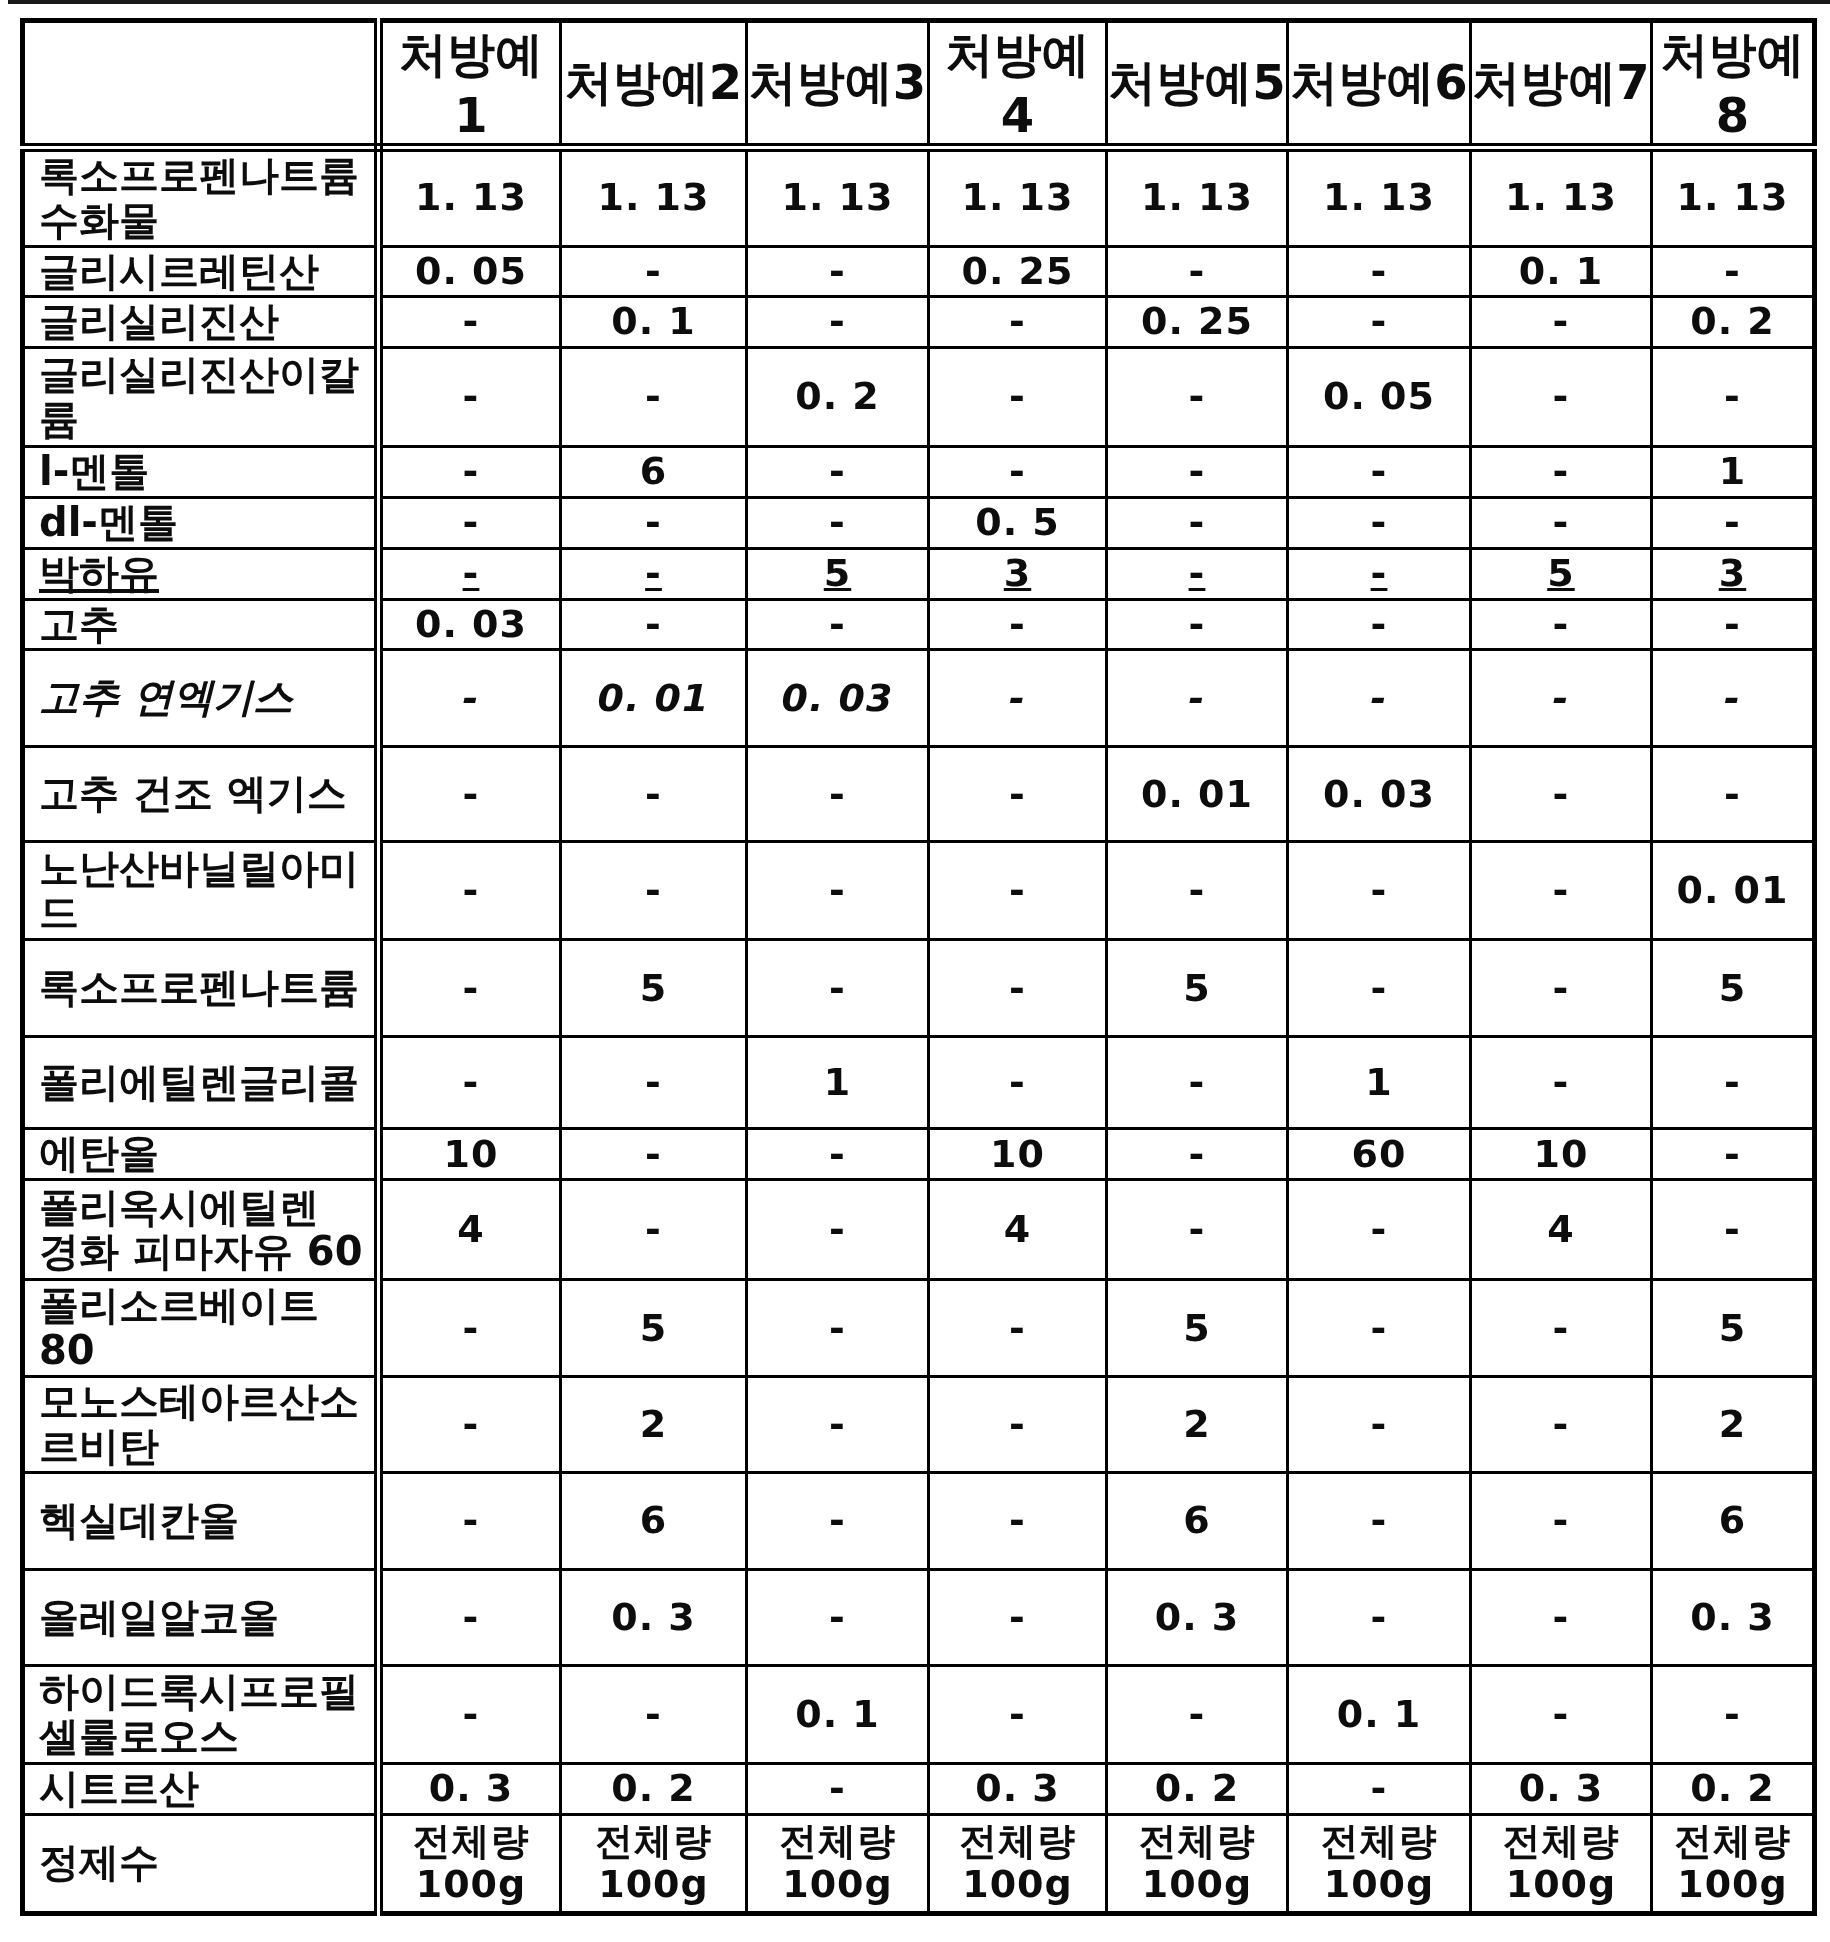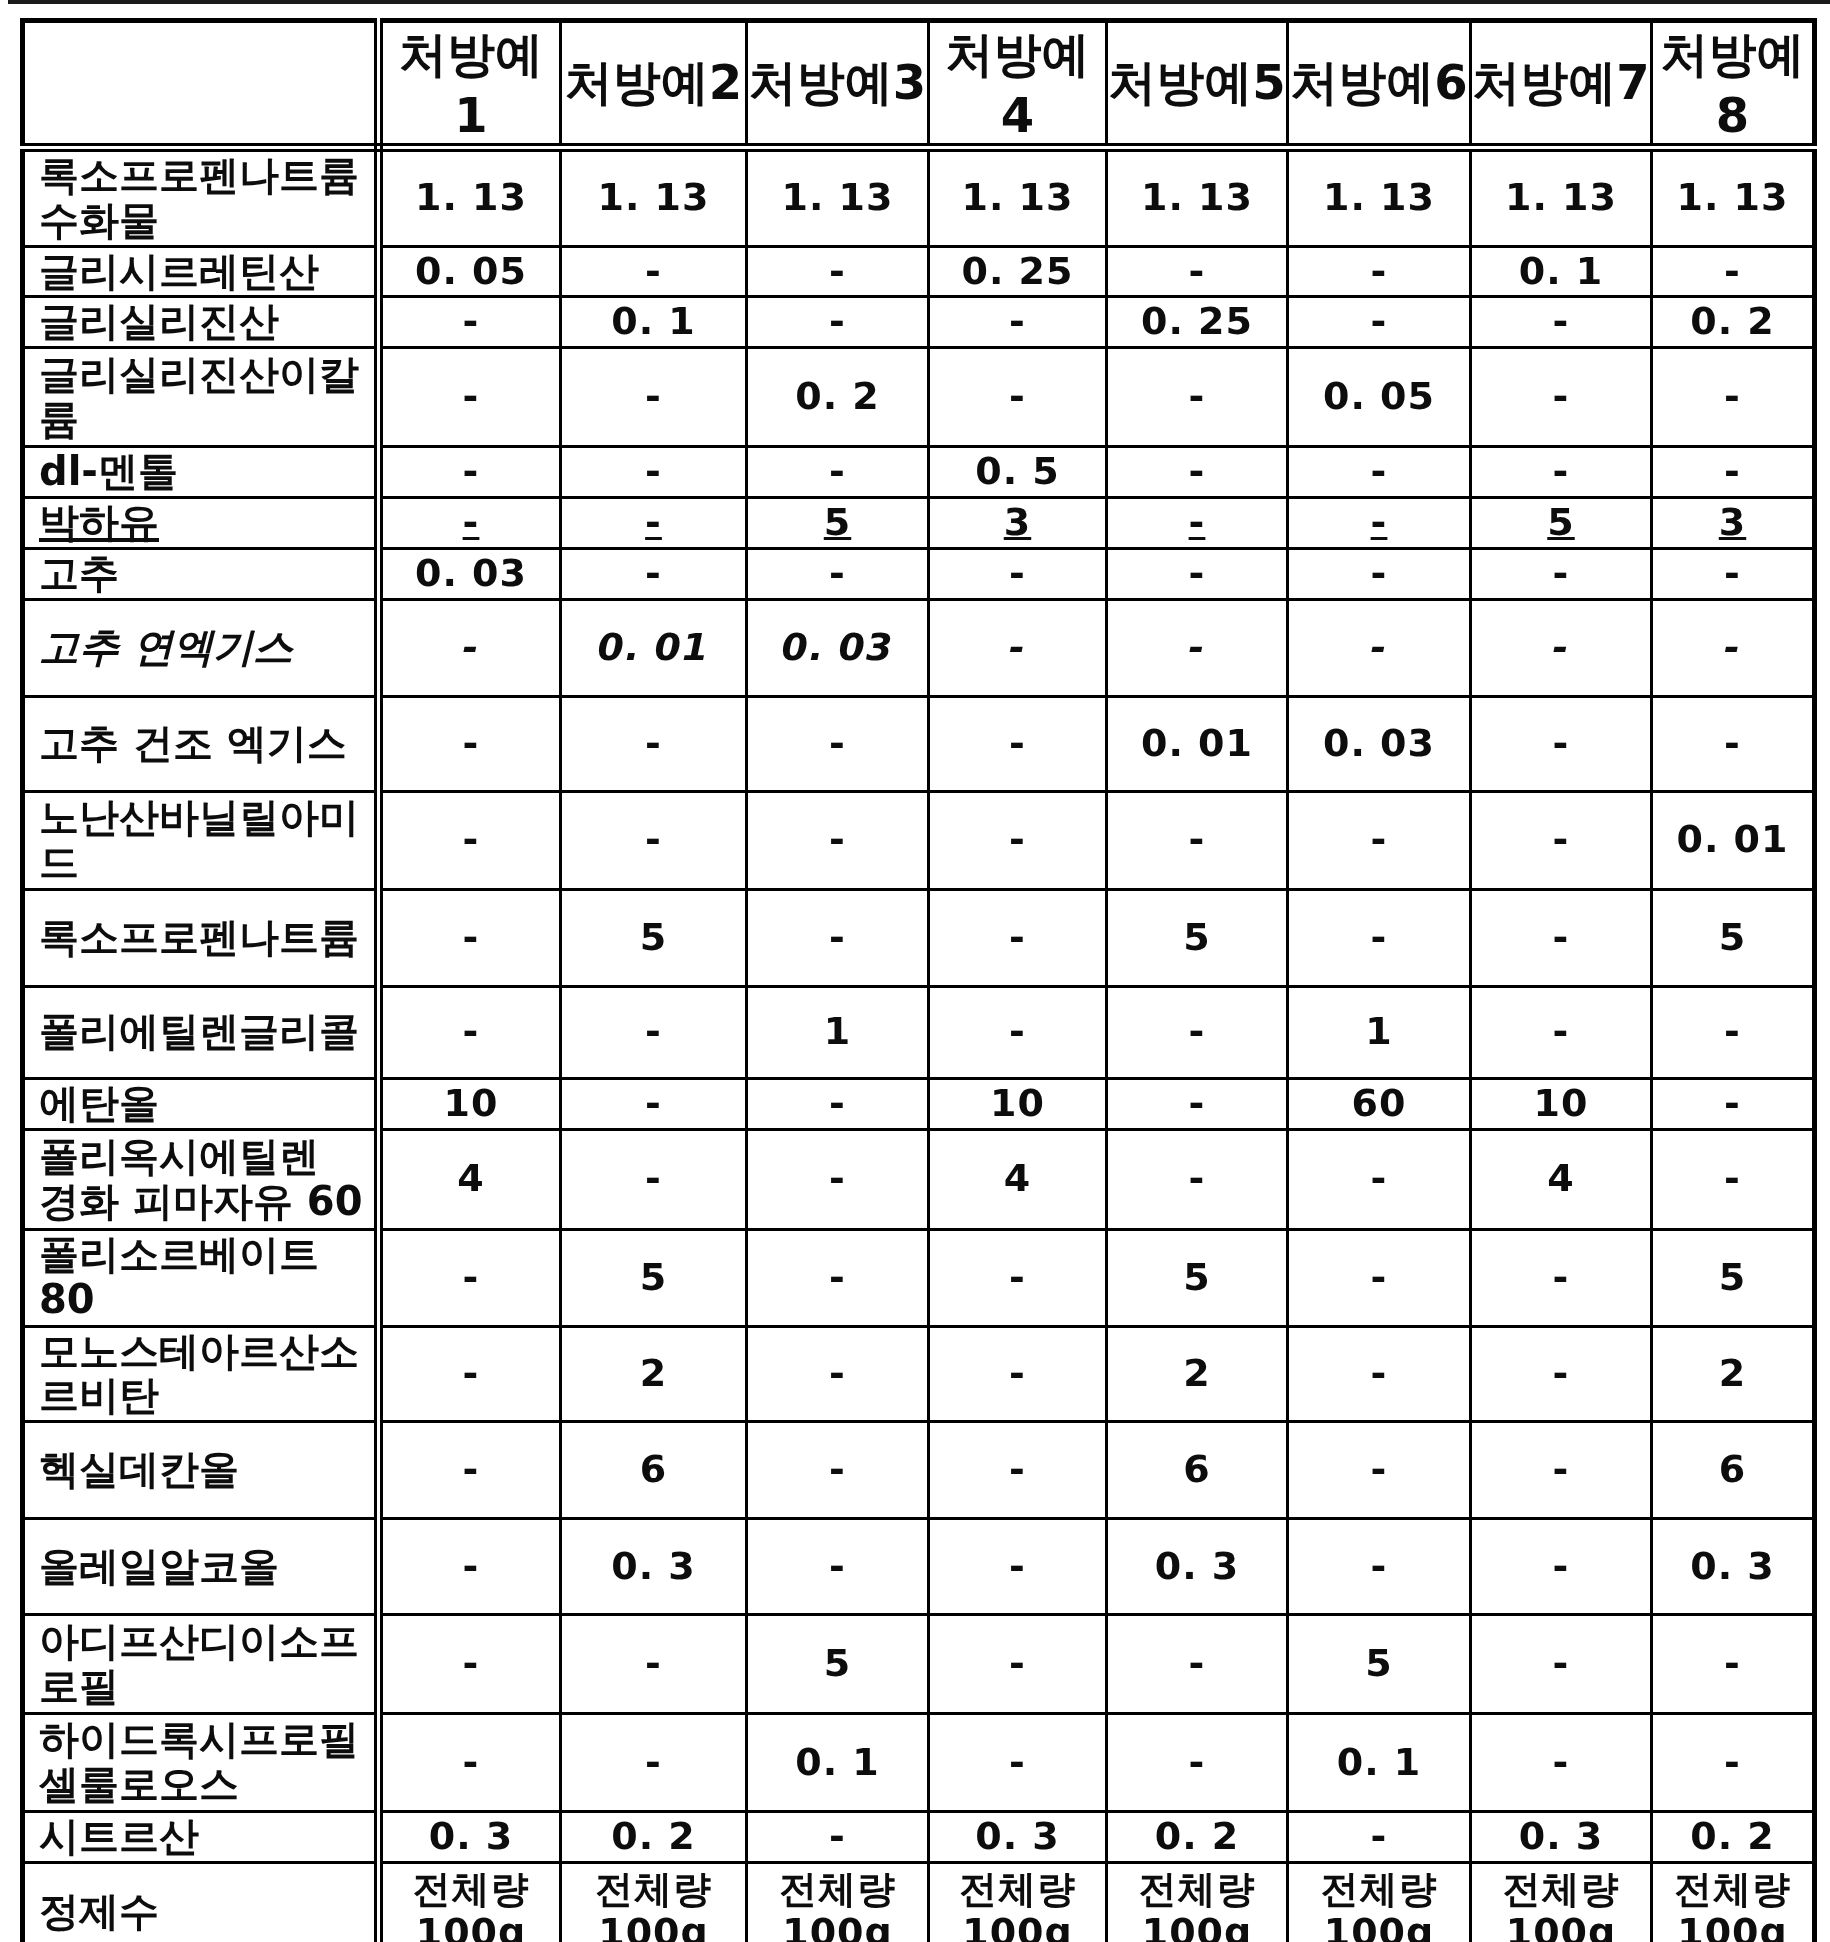--- a/index.html
+++ b/index.html
@@ -146,20 +146,31 @@
           <td class="value-cell">-</td>
           <td class="value-cell">-</td>
           <td class="value-cell">0. 2</td>
           <td class="value-cell">-</td>
           <td class="value-cell">-</td>
           <td class="value-cell">0. 05</td>
           <td class="value-cell">-</td>
           <td class="value-cell">-</td>
         </tr>
         <tr style="height: 48px;">
+          <th class="row-label">l-멘톨</th>
+          <td class="value-cell">-</td>
+          <td class="value-cell">6</td>
+          <td class="value-cell">-</td>
+          <td class="value-cell">-</td>
+          <td class="value-cell">-</td>
+          <td class="value-cell">-</td>
+          <td class="value-cell">-</td>
+          <td class="value-cell">1</td>
+        </tr>
+        <tr style="height: 48px;">
           <th class="row-label">dl-멘톨</th>
           <td class="value-cell">-</td>
           <td class="value-cell">-</td>
           <td class="value-cell">-</td>
           <td class="value-cell">0. 5</td>
           <td class="value-cell">-</td>
           <td class="value-cell">-</td>
           <td class="value-cell">-</td>
           <td class="value-cell">-</td>
         </tr>
@@ -301,32 +312,20 @@
         <tr style="height: 96px;">
           <th class="row-label">올레일알코올</th>
           <td class="value-cell">-</td>
           <td class="value-cell">0. 3</td>
           <td class="value-cell">-</td>
           <td class="value-cell">-</td>
           <td class="value-cell">0. 3</td>
           <td class="value-cell">-</td>
           <td class="value-cell">-</td>
           <td class="value-cell">0. 3</td>
-        </tr>
-        <tr style="height: 99px;">
-          <th class="row-label">아디프산디이소프
-로필</th>
-          <td class="value-cell">-</td>
-          <td class="value-cell">-</td>
-          <td class="value-cell">5</td>
-          <td class="value-cell">-</td>
-          <td class="value-cell">-</td>
-          <td class="value-cell">5</td>
-          <td class="value-cell">-</td>
-          <td class="value-cell">-</td>
         </tr>
         <tr style="height: 98px;">
           <th class="row-label">하이드록시프로필
 셀룰로오스</th>
           <td class="value-cell">-</td>
           <td class="value-cell">-</td>
           <td class="value-cell">0. 1</td>
           <td class="value-cell">-</td>
           <td class="value-cell">-</td>
           <td class="value-cell">0. 1</td>

